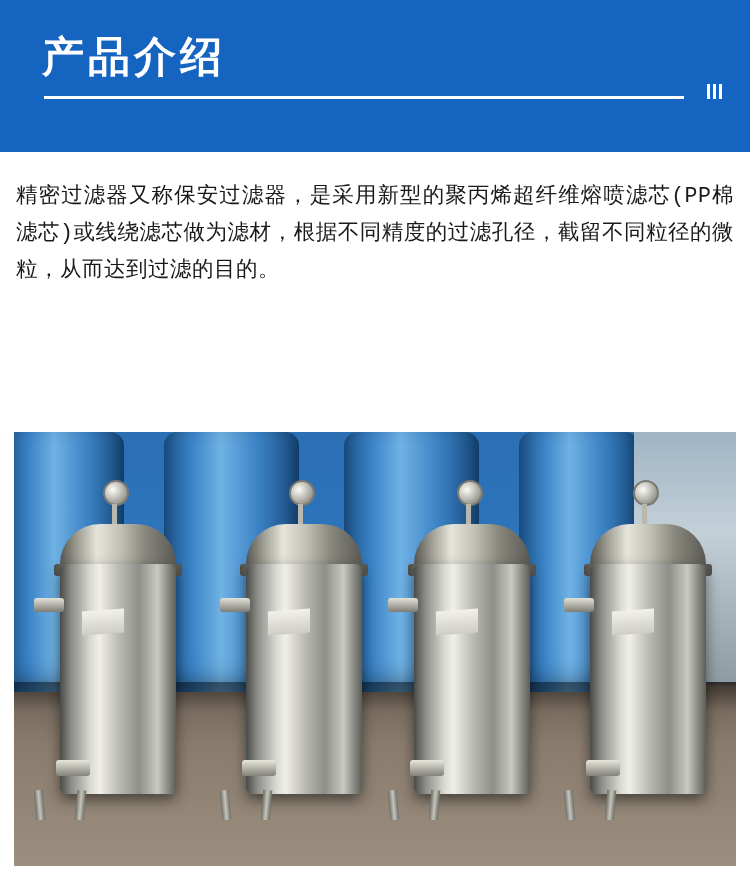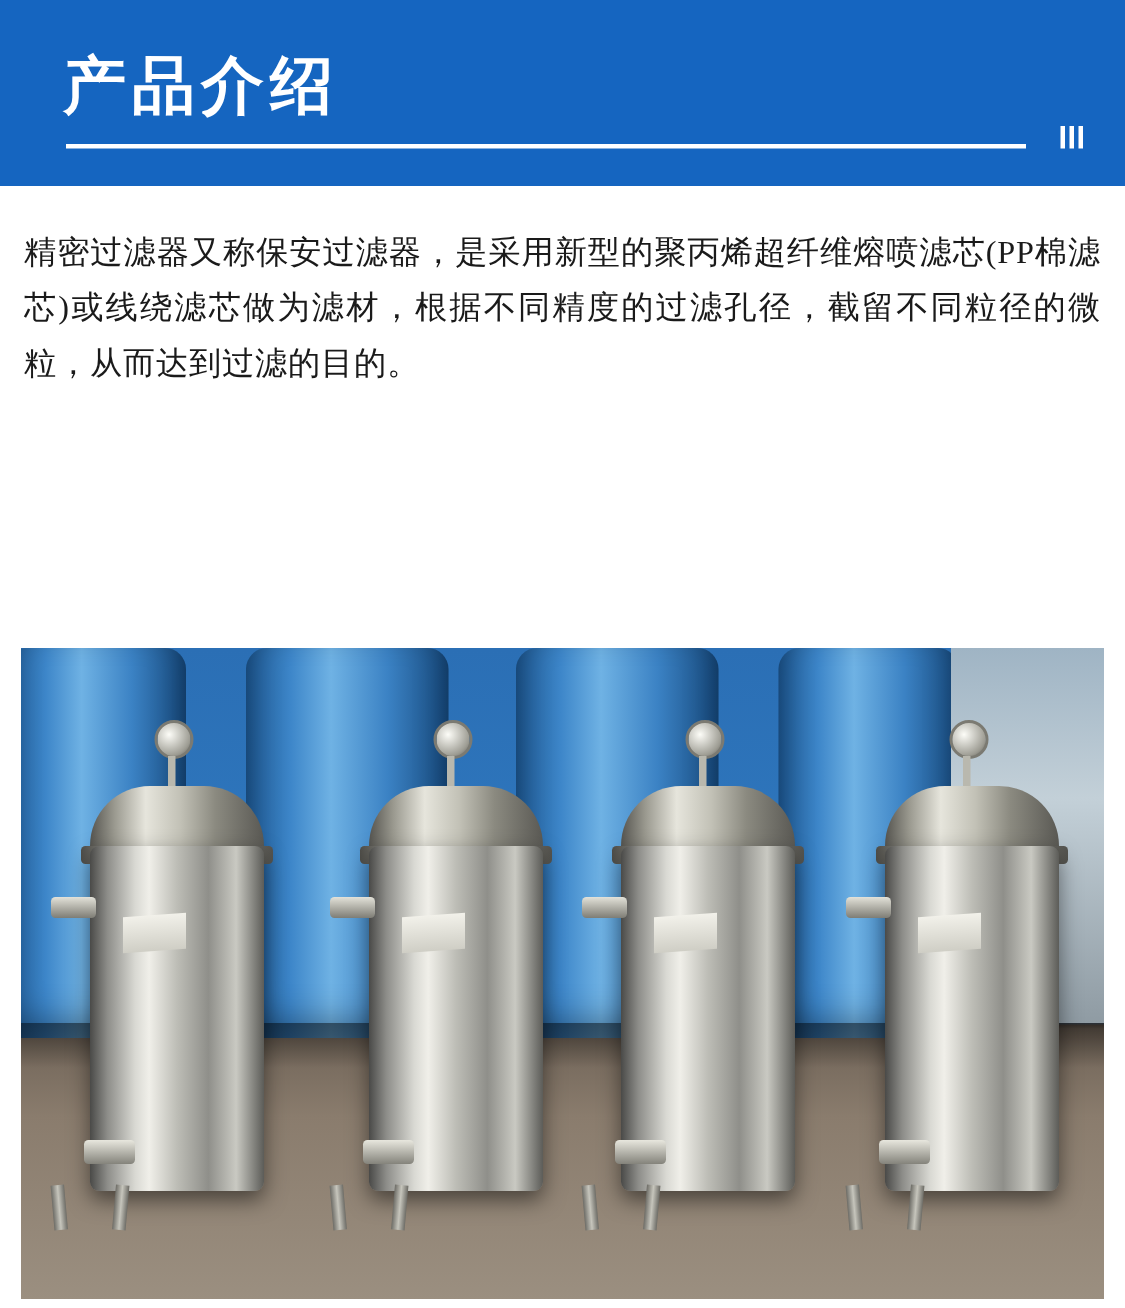--- a/index.html
+++ b/index.html
@@ -17,21 +17,21 @@
     width: 750px;
     height: 872px;
     position: relative;
     background: #ffffff;
   }
 
   
   .header {
     position: relative;
     width: 750px;
-    height: 124px;
+    height: 152px;
     background: #1565c0;
     box-sizing: border-box;
     overflow: hidden;
   }
   .header-title {
     position: absolute;
     left: 42px;
     top: 36px;
     color: #ffffff;
     font-size: 42px;
@@ -66,21 +66,21 @@
   .content {
     padding: 26px 16px 0 16px;
   }
   .para {
     color: #1a1a1a;
     font-size: 21.5px;
     line-height: 37px;
     letter-spacing: 0.5px;
     text-align: justify;
     margin: 0 0 14px 0;
-    font-family: Liberation Serif, serif;
+    font-family: Liberation Mono, monospace;
   }
   .para.indent {
     text-indent: 44px;
   }
 
   
   .photo-wrap {
     position: absolute;
     left: 14px;
     top: 432px;

